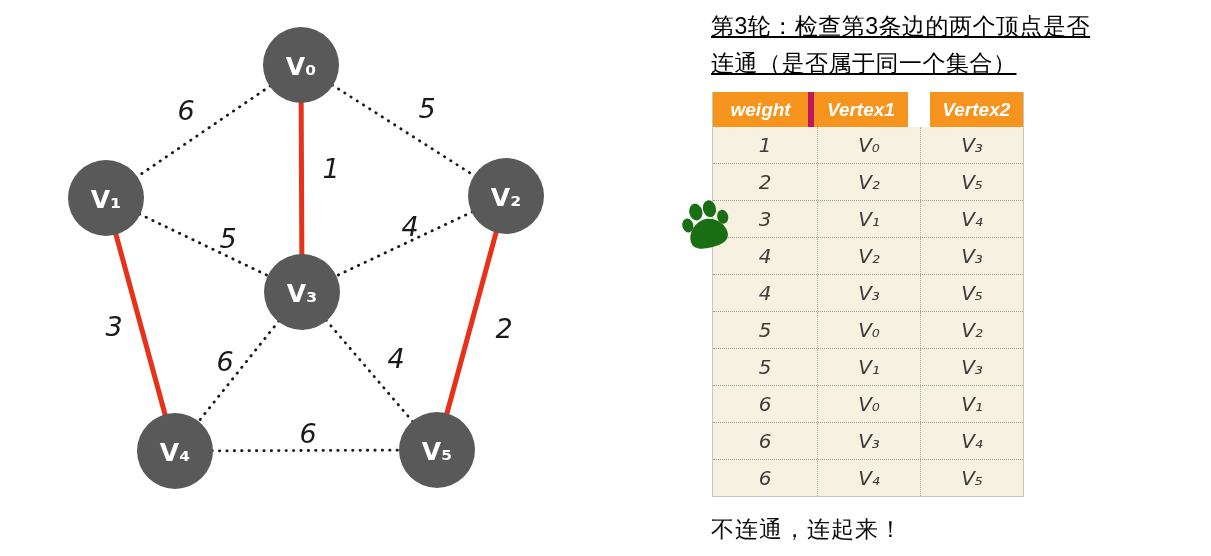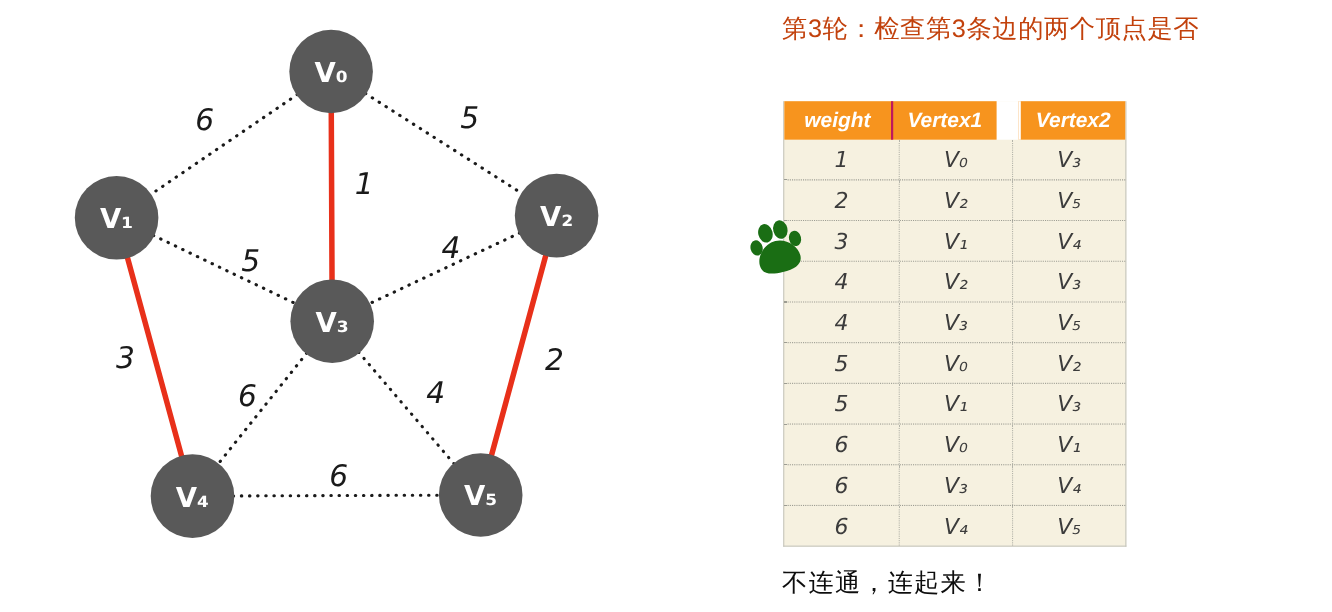--- a/index.html
+++ b/index.html
@@ -3,28 +3,28 @@
 <meta charset="utf-8">
 <style>
   html,body{margin:0;padding:0;background:#ffffff;}
   body{width:1211px;height:556px;overflow:hidden;font-family:"Liberation Sans","DejaVu Sans",sans-serif;}
   .stage{position:relative;width:1211px;height:556px;background:#fff;}
 
   
   #graph{position:absolute;left:0;top:0;}
 
   
-  .title{position:absolute;left:711px;top:8px;width:495px;font-size:23px;line-height:37px;color:#c2410c;letter-spacing:0.5px;}
+  .title{position:absolute;left:711px;top:8px;width:495px;font-size:23px;line-height:37px;color:#000000;letter-spacing:0.5px;text-decoration:underline;}
   .footer{position:absolute;left:711px;top:514px;font-size:23px;color:#0d0d0d;letter-spacing:1px;text-align:center;}
 
   .edge-table{position:absolute;left:712px;top:92px;width:310px;border:1px solid #c6c6bd;border-top:none;background:var(--table_row_bg);font-style:italic;}
   .thead{display:flex;background:#ffffff;}
   .th{background:var(--accent_orange);color:#fff;font-weight:bold;font-size:19px;height:35px;display:flex;align-items:center;justify-content:center;}
   .th:nth-child(1){width:104px;}
-  .th:nth-child(2){width:102px;border-left:2px solid #be185d;}
+  .th:nth-child(2){width:102px;border-left:6px solid #be185d;}
   .th:nth-child(3){width:102px;border-left:2px solid #fff;margin-left:20px;}
   .tr{display:flex;height:36px;}
   .tr + .tr{border-top:1px dotted #9c9c92;}
   .td{display:flex;align-items:center;justify-content:center;font-size:20px;color:#3c3c3c;font-family:"DejaVu Sans","Liberation Sans",sans-serif;}
   .td:nth-child(1){width:104px;}
   .td:nth-child(2){width:102px;border-left:1px dotted #b3b3a9;}
   .td:nth-child(3){width:102px;border-left:1px dotted #b3b3a9;}
 
   .paw{position:absolute;left:680px;top:197px;z-index:5;}
 </style>
@@ -63,20 +63,21 @@
       <circle cx="302" cy="292" r="38" fill="#595959"></circle>
       <text x="302" y="293" text-anchor="middle" dominant-baseline="central" font-size="25" font-weight="bold" fill="#ffffff" font-family="&quot;DejaVu Sans&quot;, sans-serif">V₃</text>
       <circle cx="175" cy="451" r="38" fill="#595959"></circle>
       <text x="175" y="452" text-anchor="middle" dominant-baseline="central" font-size="25" font-weight="bold" fill="#ffffff" font-family="&quot;DejaVu Sans&quot;, sans-serif">V₄</text>
       <circle cx="437" cy="450" r="38" fill="#595959"></circle>
       <text x="437" y="451" text-anchor="middle" dominant-baseline="central" font-size="25" font-weight="bold" fill="#ffffff" font-family="&quot;DejaVu Sans&quot;, sans-serif">V₅</text>
     </svg>
 
   <div class="title">
     <div>第3轮：检查第3条边的两个顶点是否</div>
+    <div>连通（是否属于同一个集合）</div>
   </div>
 
   <div class="edge-table">
     <div class="thead">
       <div class="th">weight</div>
       <div class="th">Vertex1</div>
       <div class="th">Vertex2</div>
     </div>
     <div id="tbody">
         <div class="tr">

